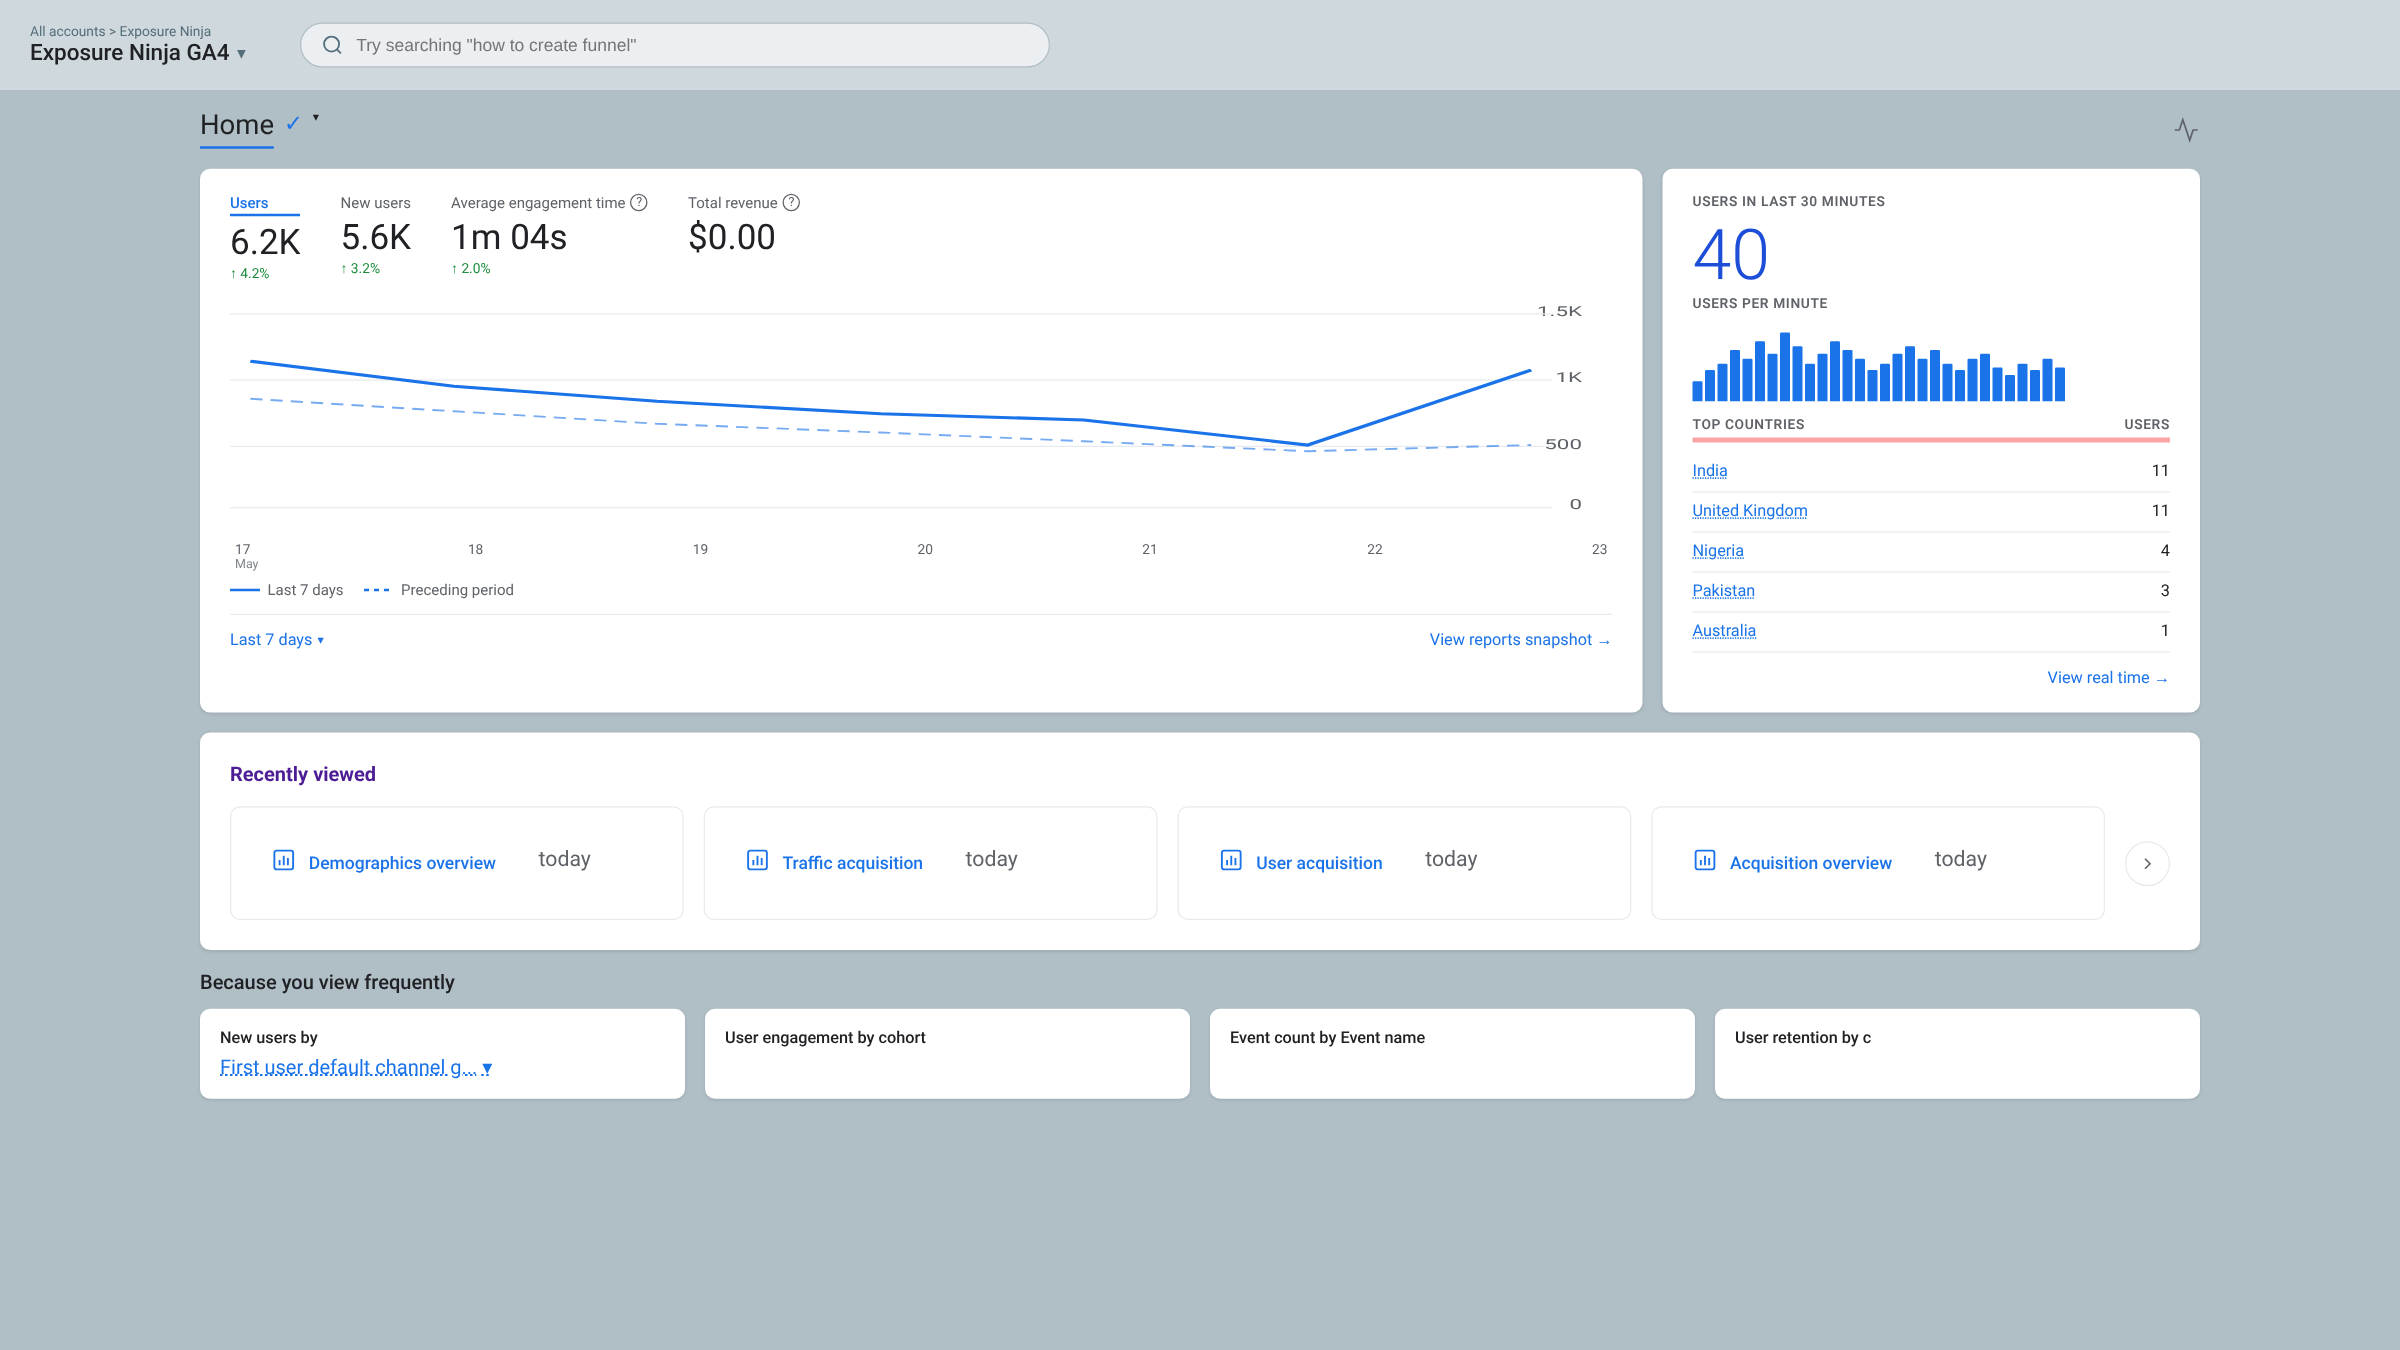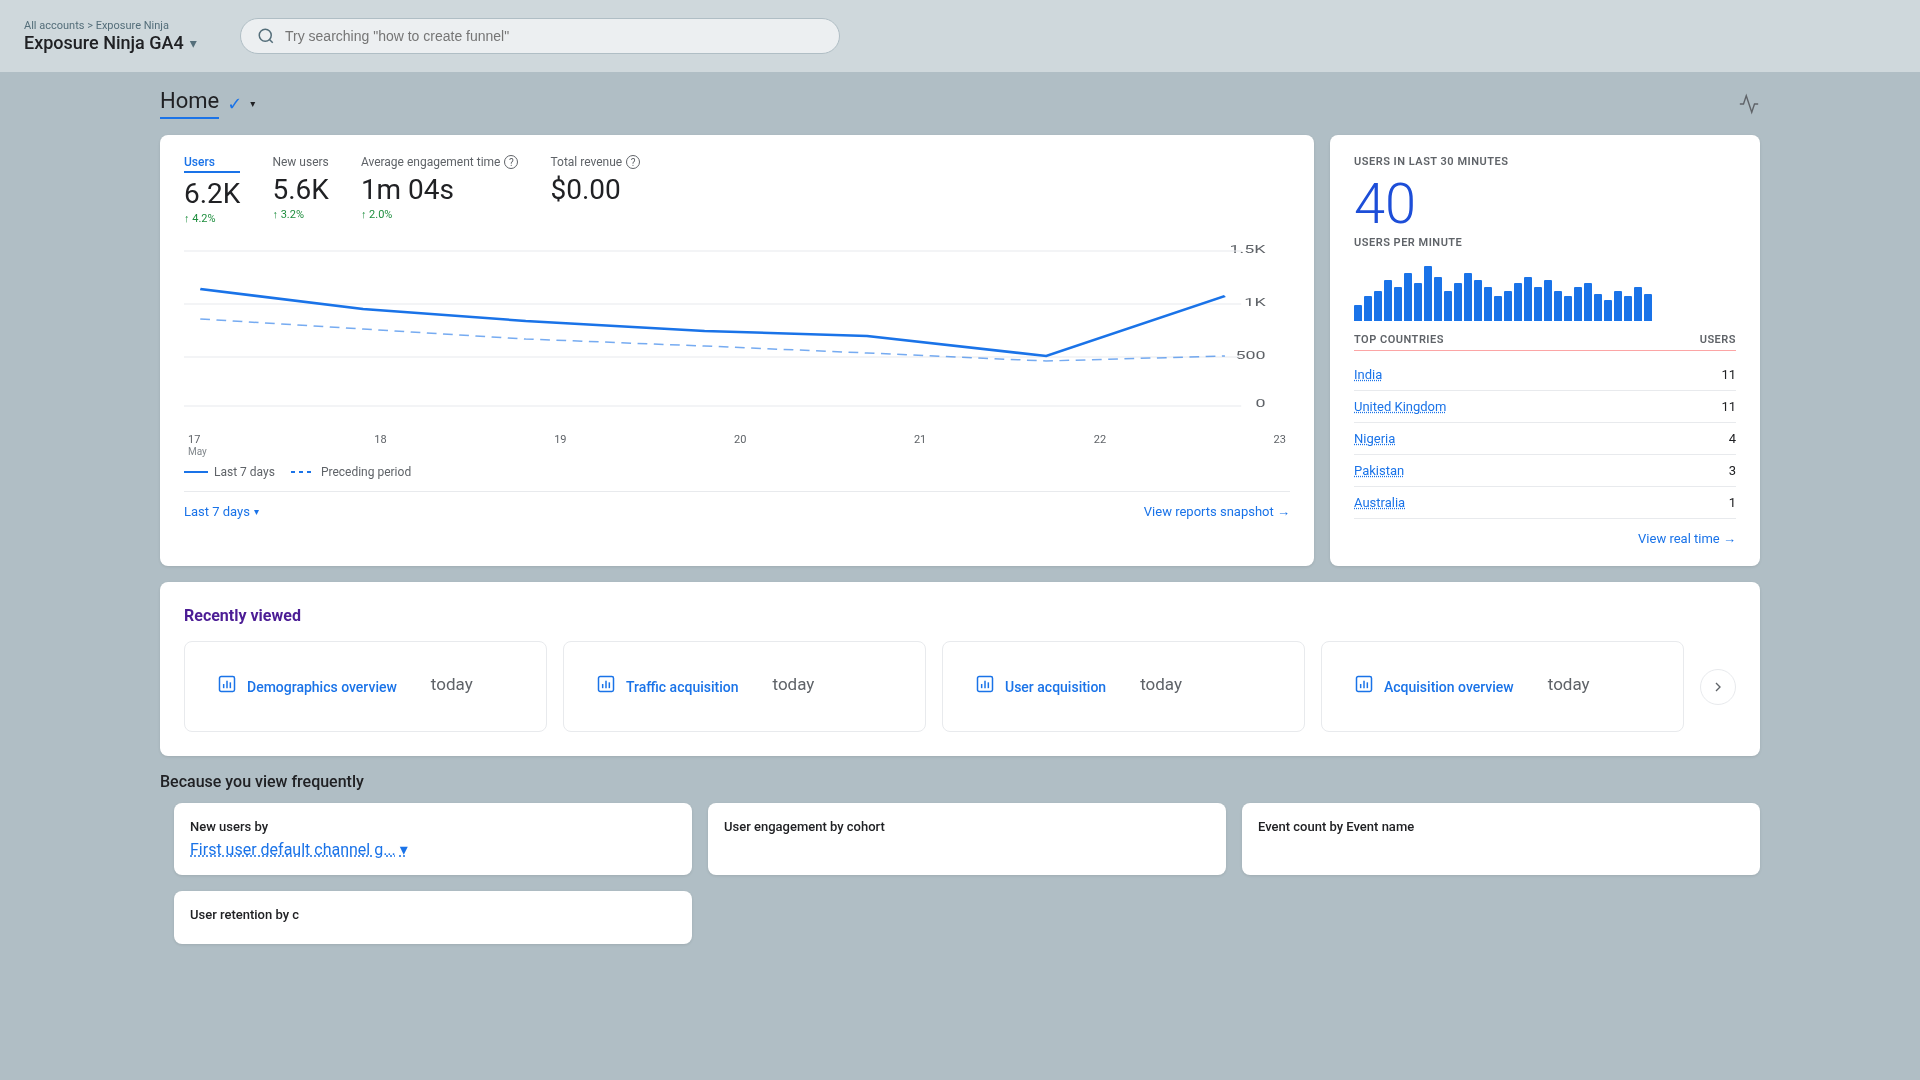--- a/index.html
+++ b/index.html
@@ -77,21 +77,20 @@
 
     
     .page-header {
       display: flex;
       align-items: center;
       justify-content: space-between;
       padding: 16px 0 8px 0;
     }
     .page-title-row {
       display: flex;
-      align-items: center;
       gap: 8px;
     }
     .page-title {
       font-size: 22px;
       font-weight: 400;
       color: #202124;
       border-bottom: 2px solid #1a73e8;
       padding-bottom: 4px;
     }
     .verified-icon {
@@ -291,21 +290,21 @@
     .countries-header {
       display: flex;
       justify-content: space-between;
       font-size: 11px;
       font-weight: 600;
       color: #5f6368;
       letter-spacing: 0.5px;
       text-transform: uppercase;
       margin-bottom: 8px;
       padding-bottom: 4px;
-      border-bottom: 1px solid #fca5a5;
+      border-bottom: 4px solid #fca5a5;
     }
     .country-row {
       display: flex;
       justify-content: space-between;
       align-items: center;
       padding: 8px 0;
       border-bottom: 1px solid #e8eaed;
       font-size: 13px;
       cursor: pointer;
     }
@@ -393,23 +392,22 @@
       padding-bottom: 24px;
     }
     .because-title {
       font-size: 16px;
       font-weight: 500;
       color: #202124;
       margin-bottom: 12px;
     }
     .because-cards {
       display: grid;
-      grid-template-columns: repeat(3, 1fr);
+      grid-template-columns: repeat(4, 1fr);
       gap: 16px;
-      margin-left: 14px;
     }
     .because-card {
       background: white;
       border-radius: 8px;
       padding: 16px;
       box-shadow: 0 1px 3px rgba(0,0,0,0.1);
       cursor: pointer;
     }
     .because-card-title {
       font-size: 13px;

